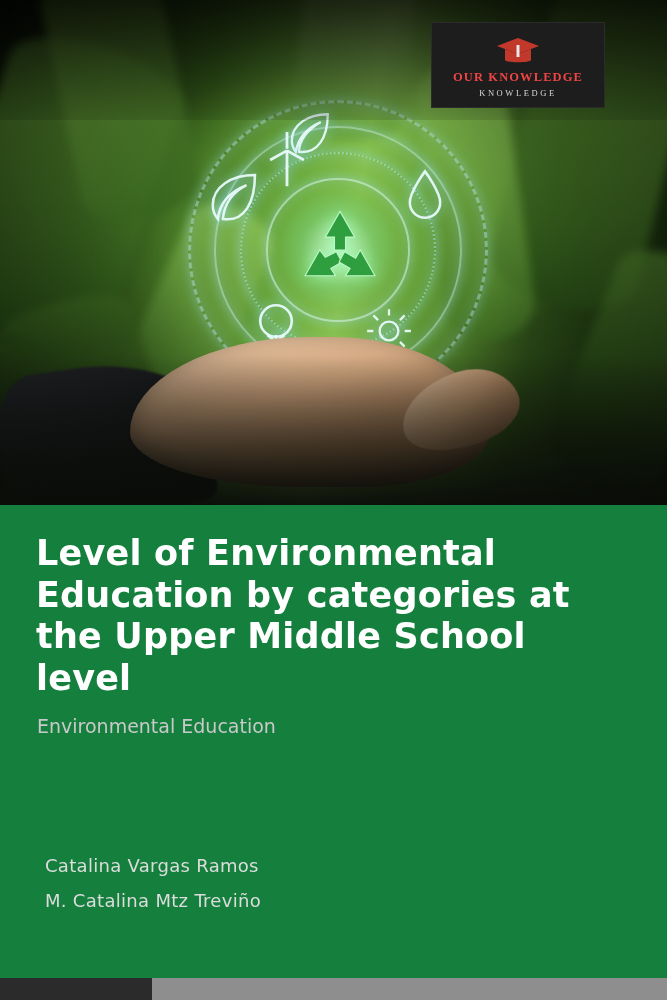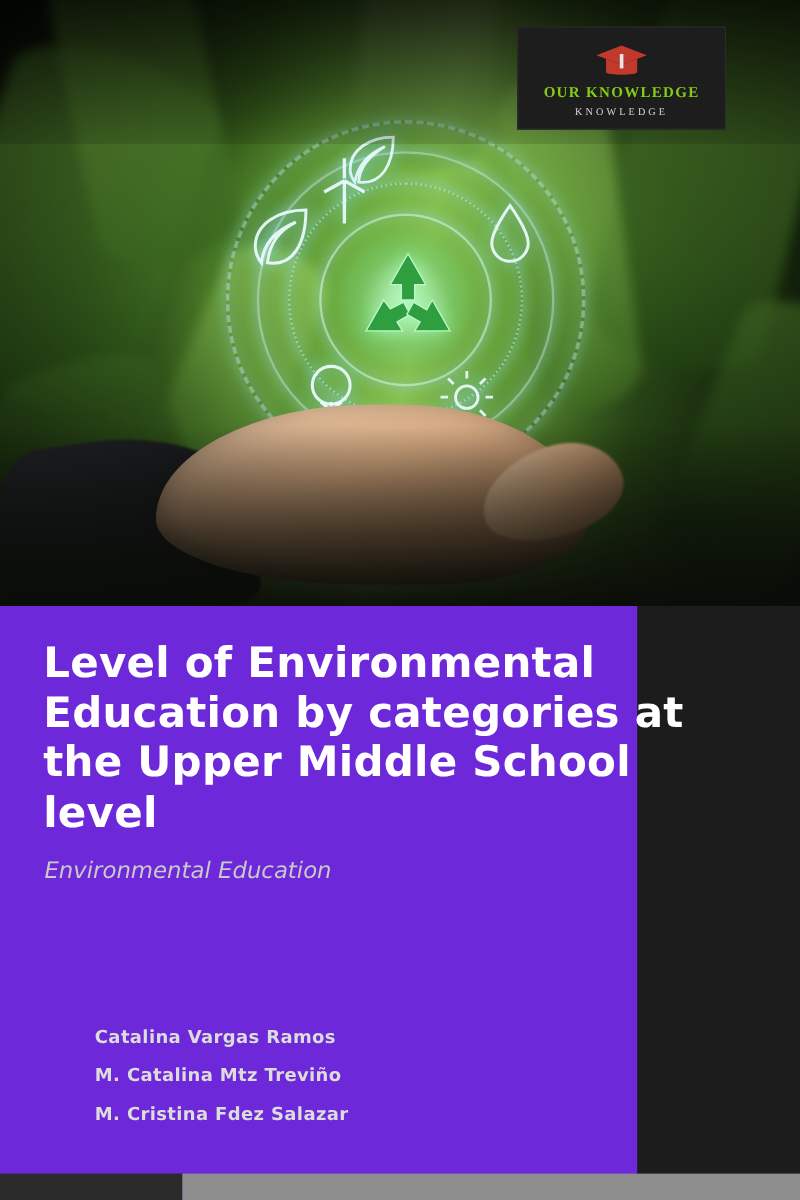--- a/index.html
+++ b/index.html
@@ -137,71 +137,69 @@
     background: #1d1d1d;
     border: 1px solid #2b2b2b;
     display: flex;
     flex-direction: column;
     align-items: center;
     justify-content: center;
     padding-top: 4px;
   }
   .badge .cap { margin-bottom: 4px; }
   .badge .l1 {
-    color: #84cc16;
+    color: #ef4444;
     font-size: 12.5px;
     letter-spacing: 1.1px;
     font-weight: bold;
     font-family: "Liberation Serif", serif;
   }
   .badge .l2 {
     color: #d8d8d8;
     font-size: 8.5px;
     letter-spacing: 2.6px;
     margin-top: 3px;
     font-family: "Liberation Serif", serif;
   }
 
   
   .lower {
     position: absolute;
     left: 0; top: 505px;
-    width: 531px; height: 495px;
-    background: #6d28d9;
+    width: 667px; height: 495px;
+    background: #15803d;
   }
   .title {
     position: absolute;
     left: 36px; top: 28px;
     width: 578px;
     color: #ffffff;
     font-size: 35px;
     line-height: 1.19;
     font-weight: bold;
     letter-spacing: 0.2px;
   }
   .subtitle {
     position: absolute;
     left: 37px; top: 210px;
     width: 578px;
     color: #c9c9c9;
     font-size: 19px;
-    font-style: italic;
   }
   .authors {
     position: absolute;
     left: 45px; top: 350px;
     width: 578px;
   }
   .author {
     color: #dcdcdc;
-    font-size: 15px;
-    font-weight: bold;
+    font-size: 18px;
+    font-weight: normal;
     letter-spacing: 0.3px;
     margin-bottom: 14px;
-    margin-left: 34px;
   }
   .footer-band {
     position: absolute;
     left: 152px; bottom: 0;
     width: 515px; height: 22px;
     background: #8e8e8e;
   }
   .footer-band-left {
     position: absolute;
     left: 0; bottom: 0;
@@ -286,19 +284,18 @@
     </div>
   </div>
 
   <div class="lower">
     <div class="title">Level of Environmental Education by categories at the Upper Middle School level</div>
     <div class="subtitle">Environmental Education</div>
 
     <div class="authors">
       <div class="author">Catalina Vargas Ramos</div>
       <div class="author">M. Catalina Mtz Treviño</div>
-      <div class="author">M. Cristina Fdez Salazar</div>
     </div>
 
     <div class="footer-band-left"></div>
     <div class="footer-band"></div>
   </div>
 </div>
 
 </body></html>

